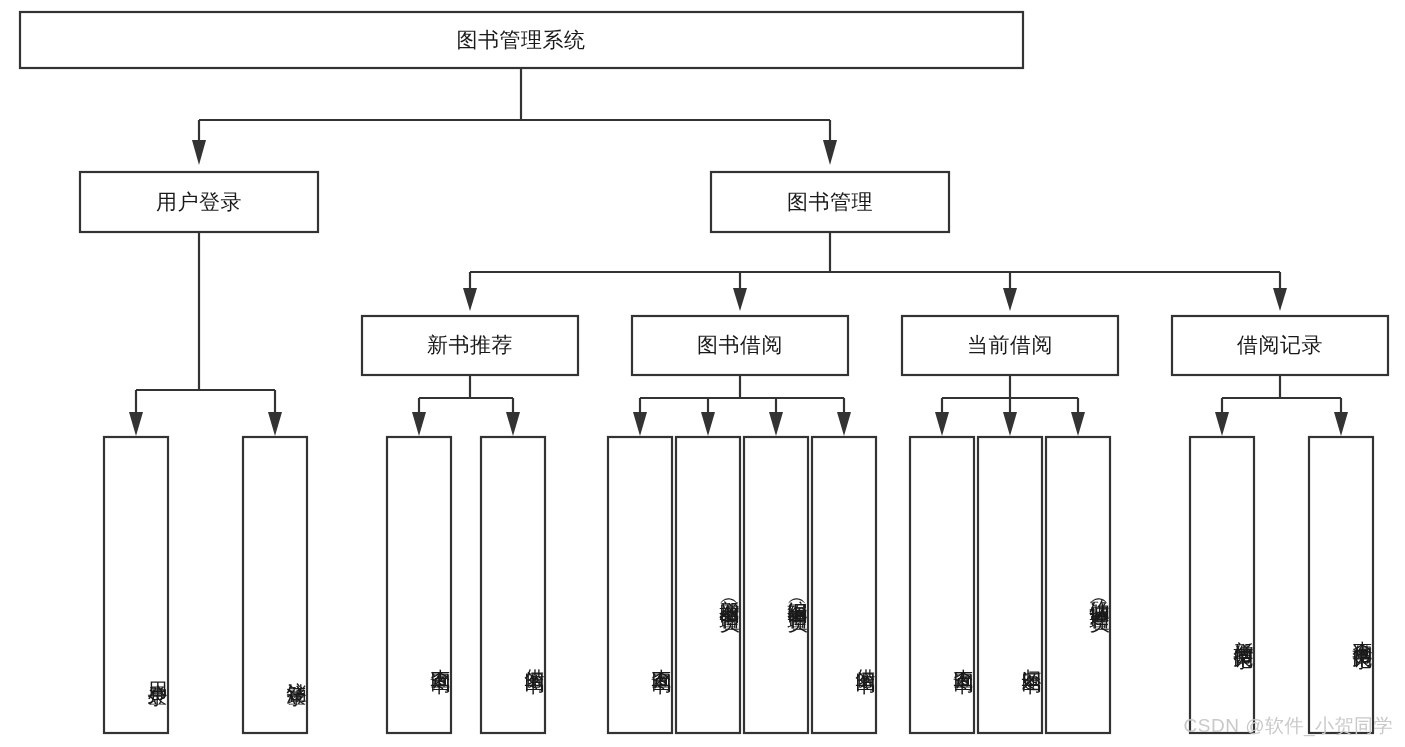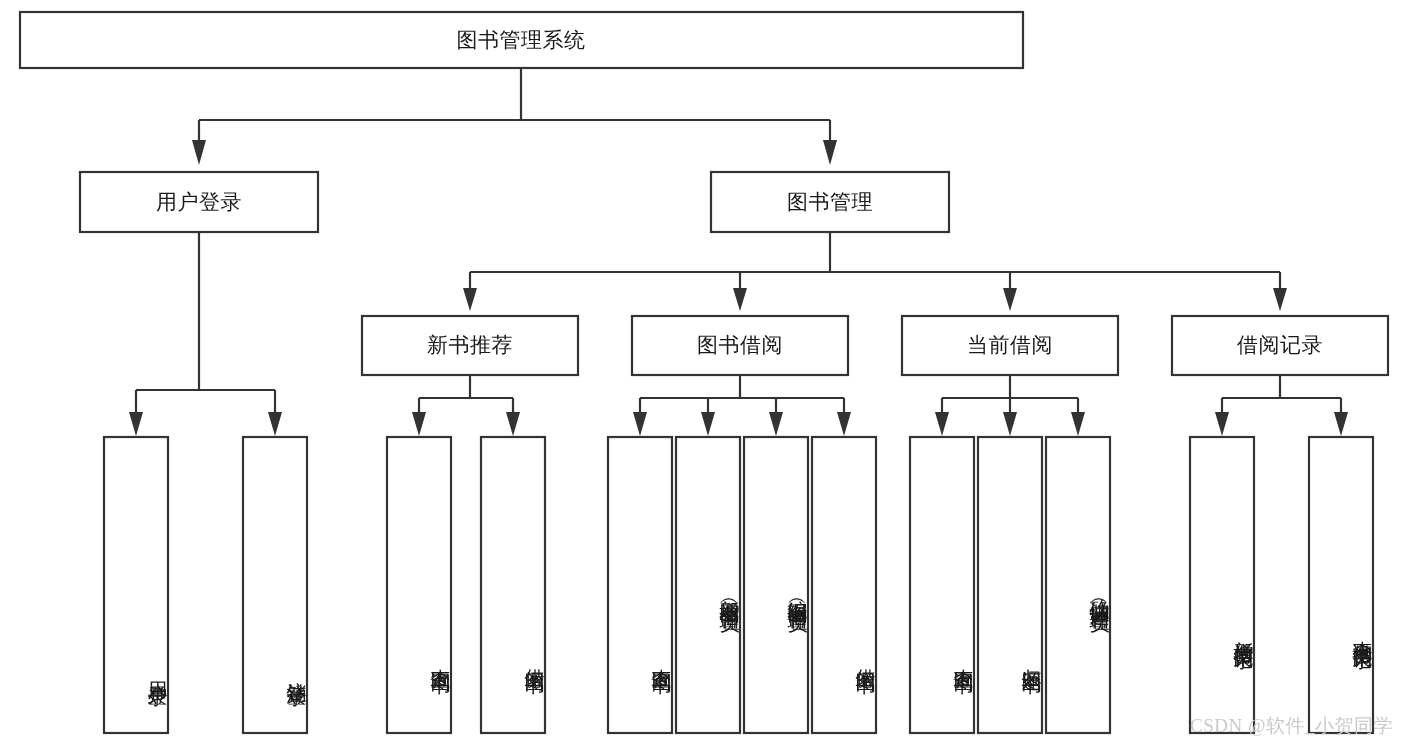--- a/index.html
+++ b/index.html
@@ -63,21 +63,21 @@
     white-space: nowrap;
     pointer-events: none;
     display: flex;
     align-items: flex-start;
     justify-content: center;
   }
   .watermark {
     position: absolute;
     right: 12px;
     bottom: 8px;
-    font-family: Liberation Serif, serif;
+    font-family: Liberation Sans, sans-serif;
     font-size: 19px;
     color: #c9c9c9;
     letter-spacing: 0.5px;
     white-space: nowrap;
   }
 </style>
 </head>
 <body>
 
 <div id="diagram-root">

